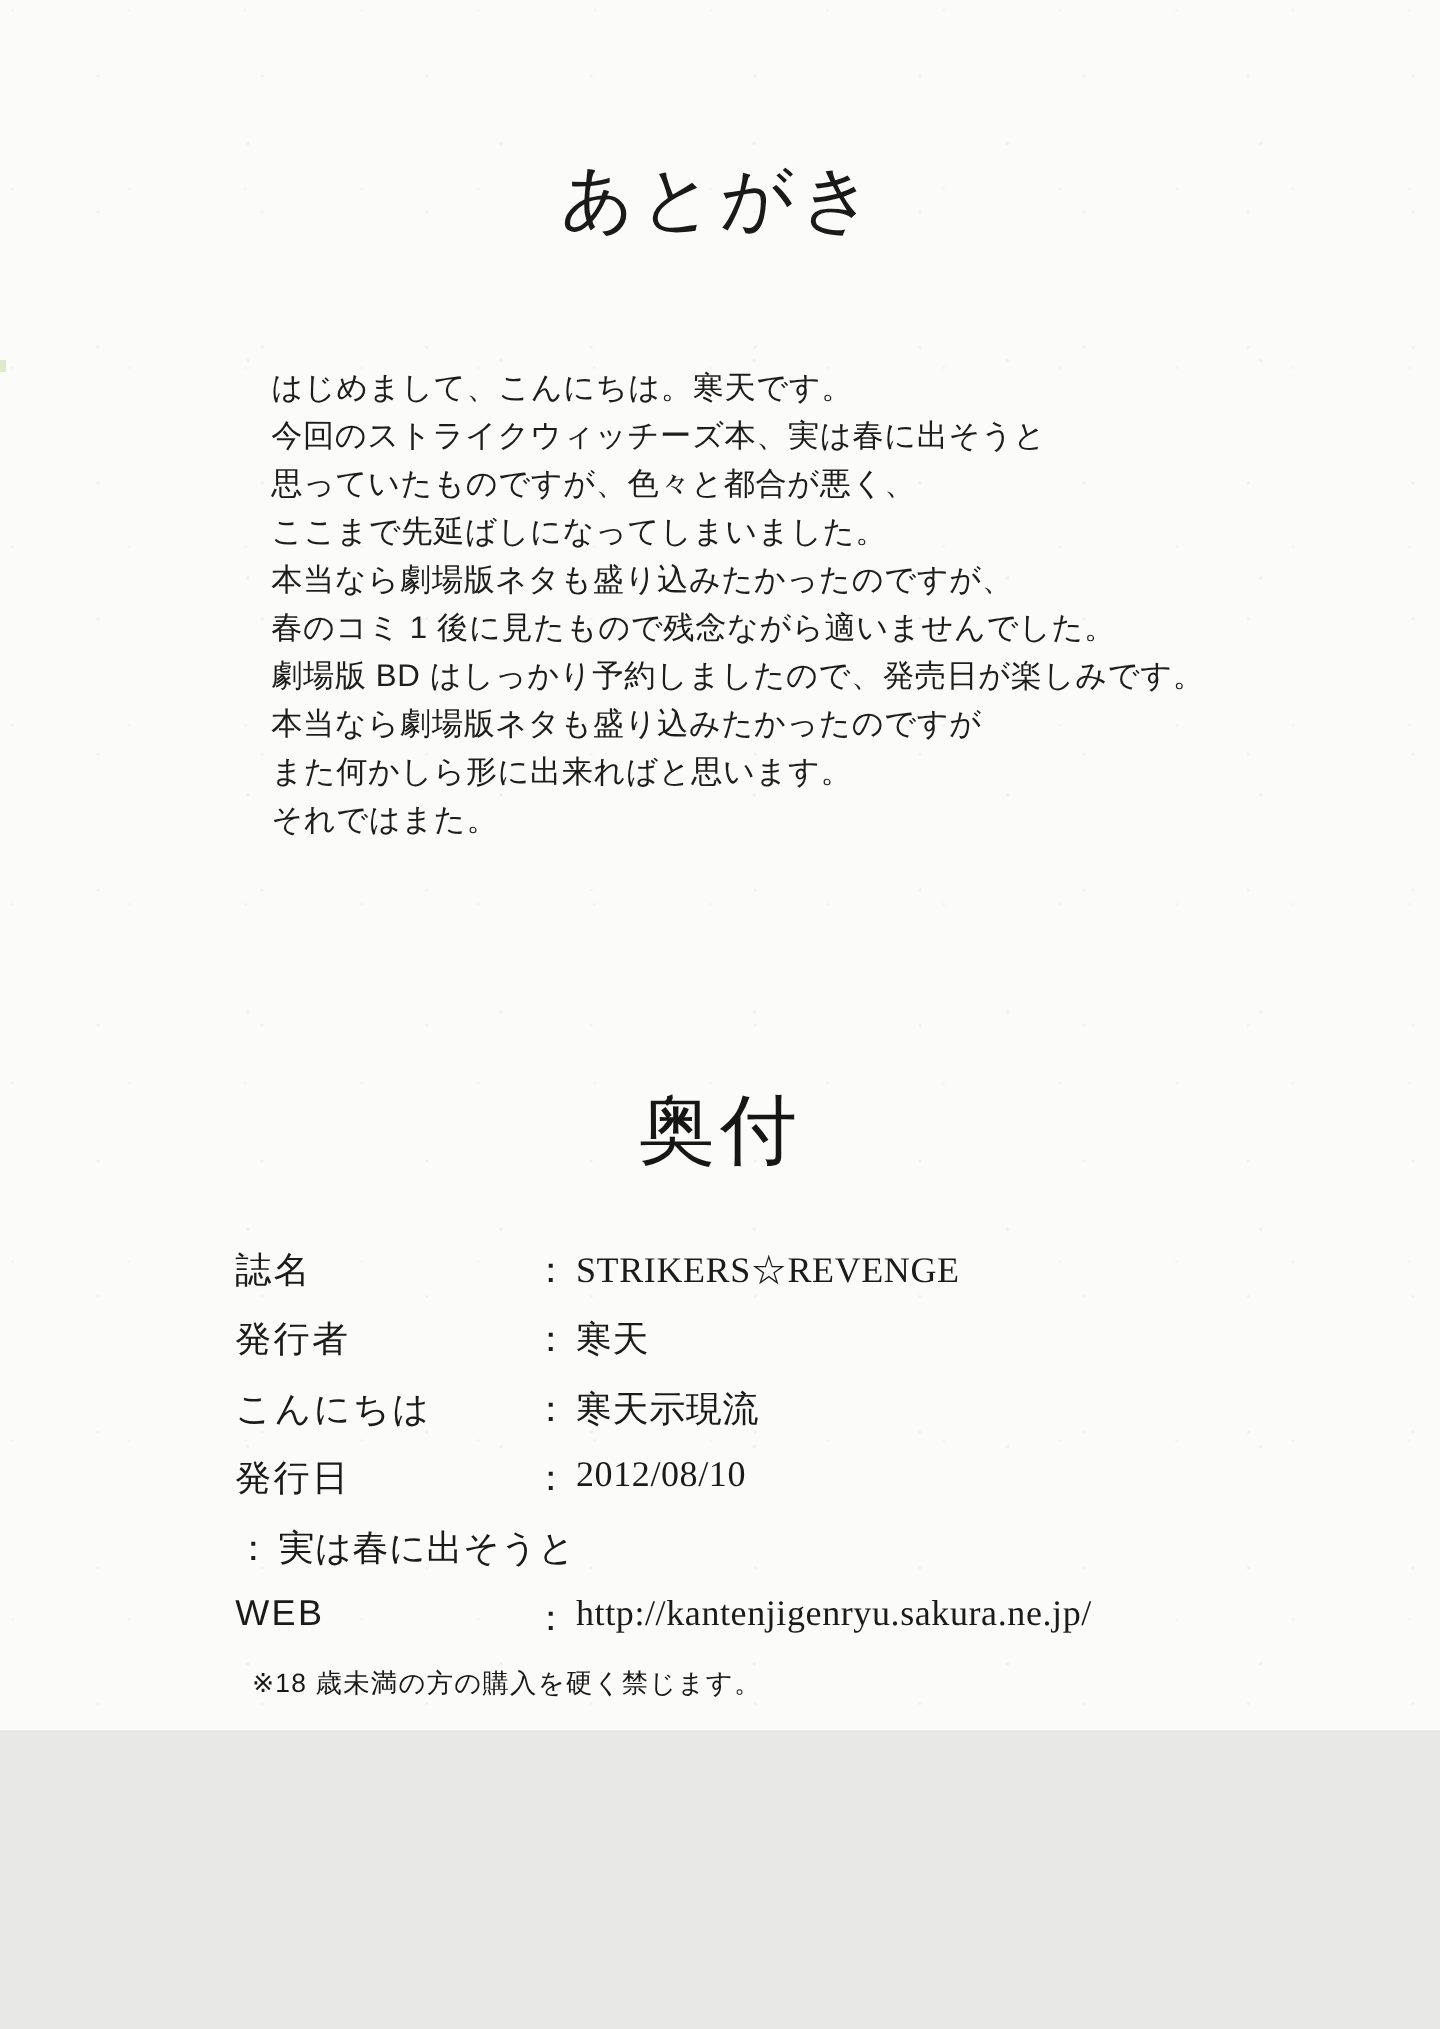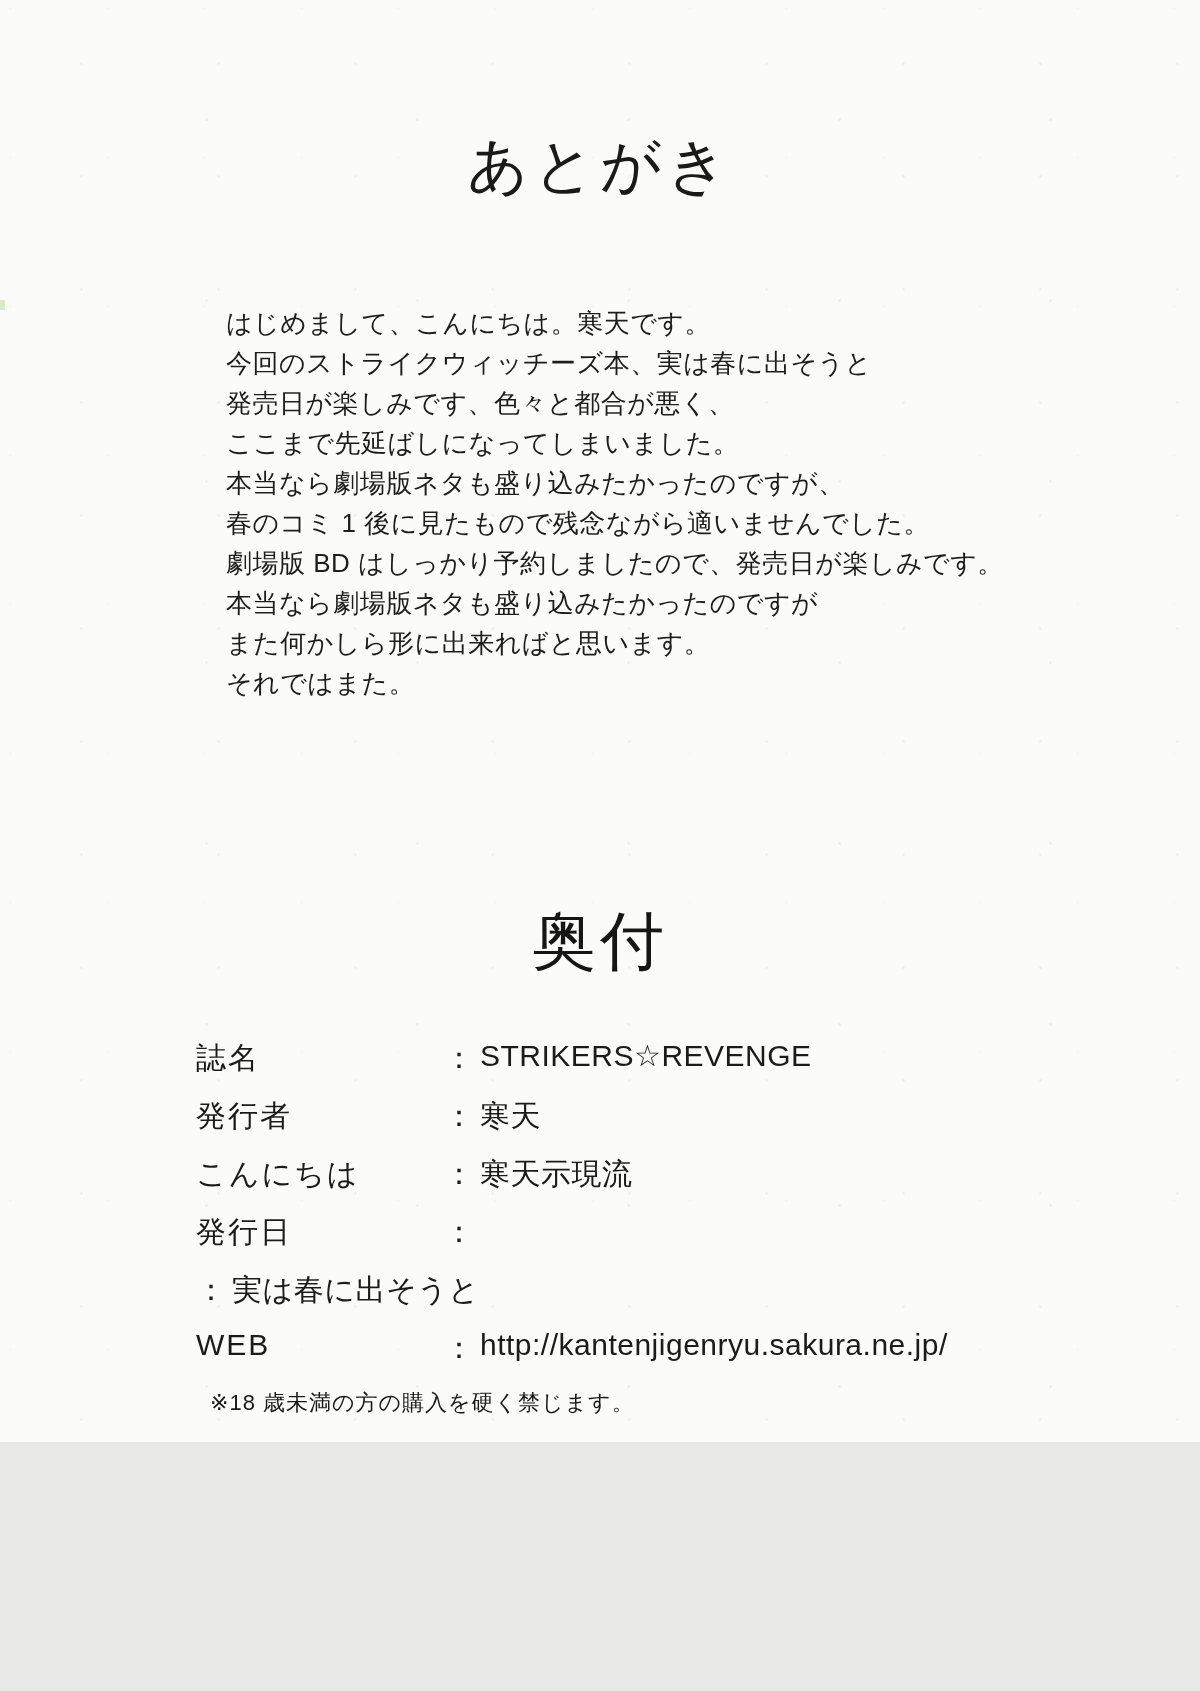--- a/index.html
+++ b/index.html
@@ -81,20 +81,21 @@
     letter-spacing: 2px;
   }
   .colophon-sep {
     flex: 0 0 auto;
     margin-right: 6px;
   }
   .colophon-value {
     flex: 1 1 auto;
     letter-spacing: 0.5px;
     white-space: nowrap;
+    font-family: Liberation Serif, serif;
   }
   .warning {
     position: absolute;
     left: 194px;
     top: 1372px;
     margin: 16px;
     font-size: 22px;
     letter-spacing: 1px;
     color: #191919;
     white-space: nowrap;
@@ -124,21 +125,21 @@
 
 <div class="paper">
 
   <div class="scan-speck"></div>
 
   <h1 class="afterword-title">あとがき</h1>
 
   <div class="afterword-body">
     <p>はじめまして、こんにちは。寒天です。</p>
     <p>今回のストライクウィッチーズ本、実は春に出そうと</p>
-    <p>発売日が楽しみです、色々と都合が悪く、</p>
+    <p>思っていたものですが、色々と都合が悪く、</p>
     <p>ここまで先延ばしになってしまいました。</p>
     <p>本当なら劇場版ネタも盛り込みたかったのですが、</p>
     <p>春のコミ 1 後に見たもので残念ながら適いませんでした。</p>
     <p>劇場版 BD はしっかり予約しましたので、発売日が楽しみです。</p>
     <p>本当なら劇場版ネタも盛り込みたかったのですが</p>
     <p>また何かしら形に出来ればと思います。</p>
     <p>それではまた。</p>
   </div>
 
   <h2 class="colophon-title">奥付</h2>
@@ -159,20 +160,21 @@
 
     <div class="colophon-row">
       <span class="colophon-label">こんにちは</span>
       <span class="colophon-sep">：</span>
       <span class="colophon-value">寒天示現流</span>
     </div>
 
     <div class="colophon-row">
       <span class="colophon-label">発行日</span>
       <span class="colophon-sep">：</span>
+      <span class="colophon-value">2012/08/10</span>
     </div>
 
     <div class="colophon-row">
       <span class="colophon-sep">：</span>
       <span class="colophon-value">実は春に出そうと</span>
     </div>
 
     <div class="colophon-row">
       <span class="colophon-label">WEB</span>
       <span class="colophon-sep">：</span>

